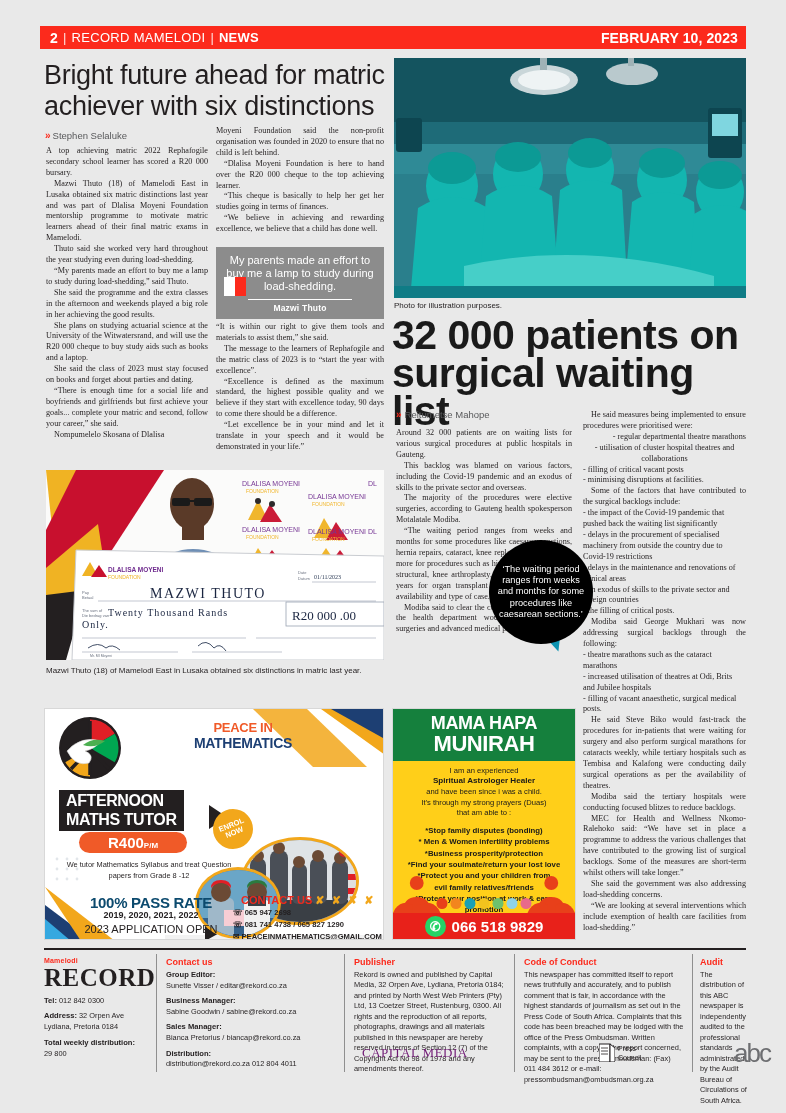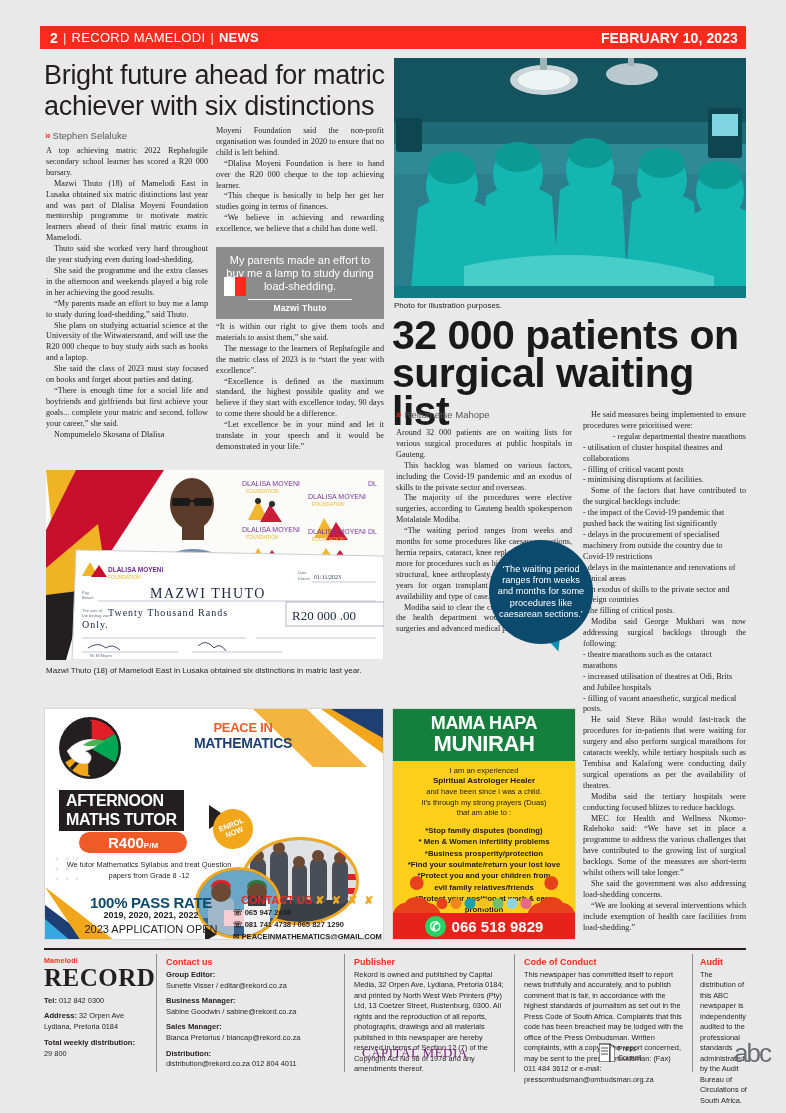--- a/index.html
+++ b/index.html
@@ -91,21 +91,21 @@
   .byline2 {
     position: absolute; left: 396px; top: 409px;
     font-size: 9.5px; color: #58595b; display: flex; align-items: center; gap: 5px;
   }
   #c4 { left: 396px; top: 428px; width: 176px; }
   #c5 { left: 583px; top: 410px; width: 163px; }
 
   
   .bubble {
     position: absolute; left: 489px; top: 540px; width: 104px; height: 104px;
-    background: #0c4a6e; border-radius: 50%; color: #fff;
+    background: #000000; border-radius: 50%; color: #fff;
     display: flex; align-items: center; justify-content: center; text-align: center;
     font-size: 9.2px; line-height: 1.22; padding: 6px;
     font-family: "Liberation Sans Narrow","Liberation Sans",sans-serif;
   }
   .bubble-tail {
     position: absolute; left: 545px; top: 630px; width: 0; height: 0;
     border-left: 10px solid transparent; border-right: 10px solid transparent;
     border-top: 22px solid #0c93b1; transform: rotate(-18deg);
   }
 
@@ -214,22 +214,22 @@
 
   <div class="byline">
     <span class="bl-arrows">»</span>
     <span>Stephen Selaluke</span>
   </div>
 
   <div class="colbody" id="c1">
       <p class="noind">A top achieving matric 2022 Rephafogile secondary school learner has scored a R20 000 bursary.</p>
       <p>Mazwi Thuto (18) of Mamelodi East in Lusaka obtained six matric distinctions last year and was part of Dlalisa Moyeni Foundation mentorship programme to motivate matric learners ahead of their final matric exams in Mamelodi.</p>
       <p>Thuto said she worked very hard throughout the year studying even during load-shedding.</p>
+      <p>“My parents made an effort to buy me a lamp to study during load-shedding,” said Thuto.</p>
       <p>She said the programme and the extra classes in the afternoon and weekends played a big role in her achieving the good results.</p>
-      <p>“My parents made an effort to buy me a lamp to study during load-shedding,” said Thuto.</p>
       <p>She plans on studying actuarial science at the University of the Witwatersrand, and will use the R20 000 cheque to buy study aids such as books and a laptop.</p>
       <p>She said the class of 2023 must stay focused on books and forget about parties and dating.</p>
       <p>“There is enough time for a social life and boyfriends and girlfriends but first achieve your goals... complete your matric and second, follow your career,” she said.</p>
       <p>Nompumelelo Skosana of Dlalisa</p>
     </div>
   <div class="colbody" id="c2">
       <p class="noind">Moyeni Foundation said the non-profit organisation was founded in 2020 to ensure that no child is left behind.</p>
       <p>“Dlalisa Moyeni Foundation is here to hand over the R20 000 cheque to the top achieving learner.</p>
       <p>“This cheque is basically to help her get her studies going in terms of finances.</p>
       <p>“We believe in achieving and rewarding excellence, we believe that a child has done well.</p>
@@ -382,21 +382,21 @@
   <div class="colbody" id="c4">
       <p class="noind">Around 32 000 patients are on waiting lists for various surgical procedures at public hospitals in Gauteng.</p>
       <p>This backlog was blamed on various factors, including the Covid-19 pandemic and an exodus of skills to the private sector and overseas.</p>
       <p>The majority of the procedures were elective surgeries, according to Gauteng health spokesperson Motalatale Modiba.</p>
       <p>“The waiting period ranges from weeks and months for some procedures like caesarean sections, hernia repairs, cataract, knee replacements; a year or more for procedures such as hip replacement, urethra structural, knee arthroplasty, implants and up to 10 years for organ transplant – dependent on donor availability and type of case.”</p>
       <p>Modiba said to clear the current surgical backlogs, the health department would fast-track critical surgeries and advanced medical procedures.</p>
     </div>
   <div class="colbody" id="c5">
       <p>He said measures being implemented to ensure procedures were prioritised were:</p>
       <p class="noind" style="text-align: right;">- regular departmental theatre marathons</p>
-      <p class="noind" style="text-align: left;">- utilisation of cluster hospital theatres and collaborations</p>
+      <p class="noind" style="text-align: center;">- utilisation of cluster hospital theatres and collaborations</p>
       <p class="noind" style="text-align: left;">- filling of critical vacant posts</p>
       <p class="noind" style="text-align: left;">- minimising disruptions at facilities.</p>
       <p>Some of the factors that have contributed to the surgical backlogs include:</p>
       <p class="noind" style="text-align: left;">- the impact of the Covid-19 pandemic that pushed back the waiting list significantly</p>
       <p class="noind" style="text-align: left;">- delays in the procurement of specialised machinery from outside the country due to Covid-19 restrictions</p>
       <p class="noind" style="text-align: left;">- delays in the maintenance and renovations of clinical areas</p>
       <p class="noind" style="text-align: left;">- an exodus of skills to the private sector and foreign countries</p>
       <p class="noind" style="text-align: left;">- the filling of critical posts.</p>
       <p>Modiba said George Mukhari was now addressing surgical backlogs through the following:</p>
       <p class="noind" style="text-align: left;">- theatre marathons such as the cataract marathons</p>

